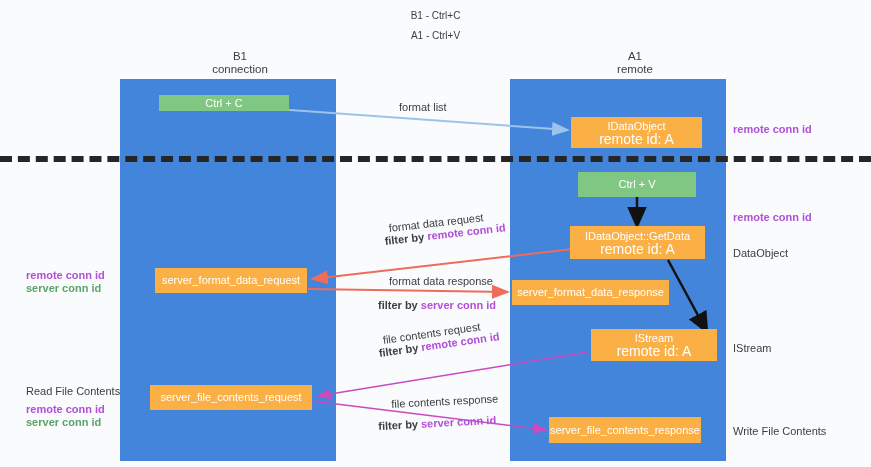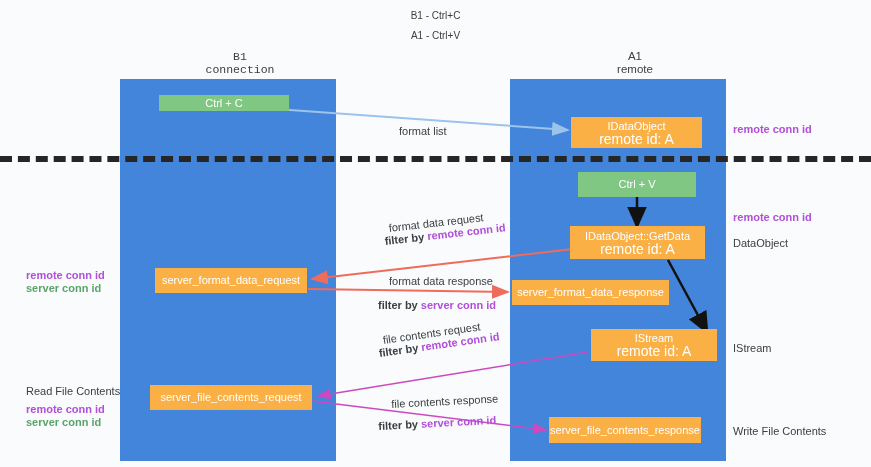--- a/index.html
+++ b/index.html
@@ -58,21 +58,21 @@
 </head>
 <body>
 
 <div class="stage">
 
   <div class="title">
     <div>B1 - Ctrl+C</div>
     <div>A1 - Ctrl+V</div>
   </div>
 
-  <div class="col-head" style="left:150px;top:50px;width:180px;font-family:Liberation Mono, monospace;">
+  <div class="col-head" style="left:150px;top:50px;width:180px;">
     <div>B1</div>
     <div>connection</div>
   </div>
   <div class="col-head" style="left:540px;top:50px;width:190px;">
     <div>A1</div>
     <div>remote</div>
   </div>
 
   <div class="lane" style="left:120px;top:79px;width:216px;height:382px;"></div>
   <div class="lane" style="left:510px;top:79px;width:216px;height:382px;"></div>
@@ -142,21 +142,21 @@
   </div>
 
   <div class="node orange" style="left:150px;top:385px;width:162px;height:25px;">
     <span>server_file_contents_request</span>
   </div>
 
   <div class="node orange" style="left:549px;top:417px;width:152px;height:26px;">
     <span>server_file_contents_response</span>
   </div>
 
-  <div class="txt" style="left:399px;top:101px;margin-top:24px;">format list</div>
+  <div class="txt" style="left:399px;top:101px;">format list</div>
 
   <div class="txt rot" style="left:388px;top:222px;transform:rotate(-6.5deg);">format data request</div>
   <div class="txt rot bold" style="left:384px;top:235px;transform:rotate(-6.5deg);">
     <span class="dark">filter by </span><span class="purple">remote conn id</span>
   </div>
 
   <div class="txt" style="left:389px;top:275px;">format data response</div>
   <div class="txt bold" style="left:378px;top:299px;">
     <span class="dark">filter by </span><span class="purple">server conn id</span>
   </div>
@@ -168,21 +168,21 @@
 
   <div class="txt rot" style="left:391px;top:398px;transform:rotate(-3deg);">file contents response</div>
   <div class="txt rot bold" style="left:378px;top:420px;transform:rotate(-3deg);">
     <span class="dark">filter by </span><span class="purple">server conn id</span>
   </div>
 
   <div class="txt bold purple" style="left:733px;top:123px;">remote conn id</div>
 
   <div class="txt bold purple" style="left:733px;top:211px;">remote conn id</div>
 
-  <div class="txt" style="left:733px;top:237px;">DataObject</div>
+  <div class="txt" style="left:733px;top:247px;">DataObject</div>
 
   <div class="txt" style="left:733px;top:342px;">IStream</div>
 
   <div class="txt" style="left:733px;top:425px;">Write File Contents</div>
 
   <div class="txt bold purple" style="left:26px;top:269px;">remote conn id</div>
   <div class="txt bold green-t" style="left:26px;top:282px;">server conn id</div>
 
   <div class="txt" style="left:26px;top:385px;">Read File Contents</div>
   <div class="txt bold purple" style="left:26px;top:403px;">remote conn id</div>

